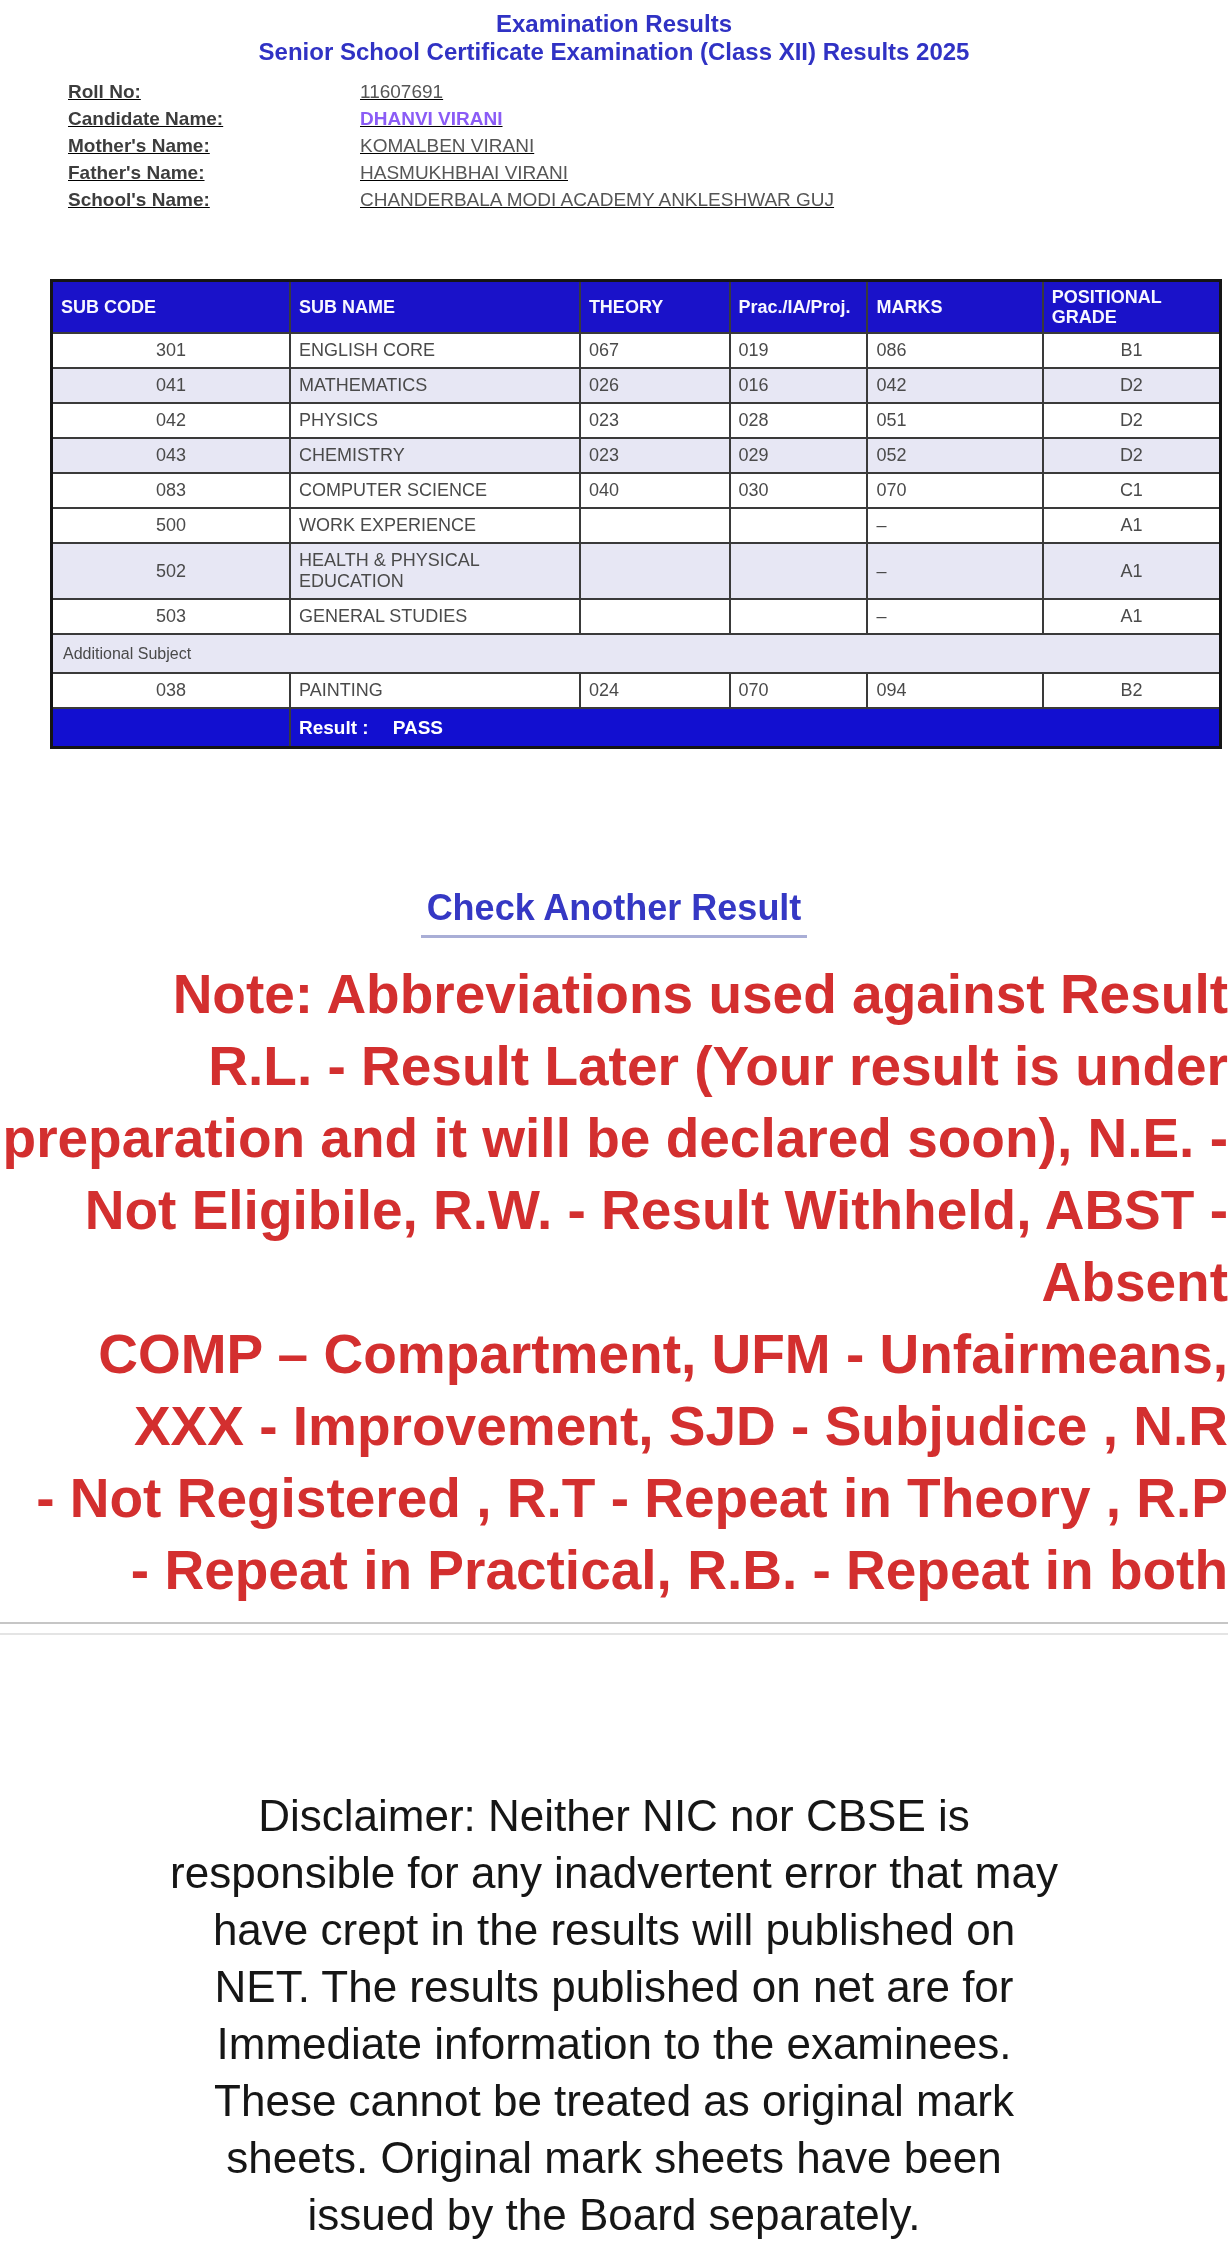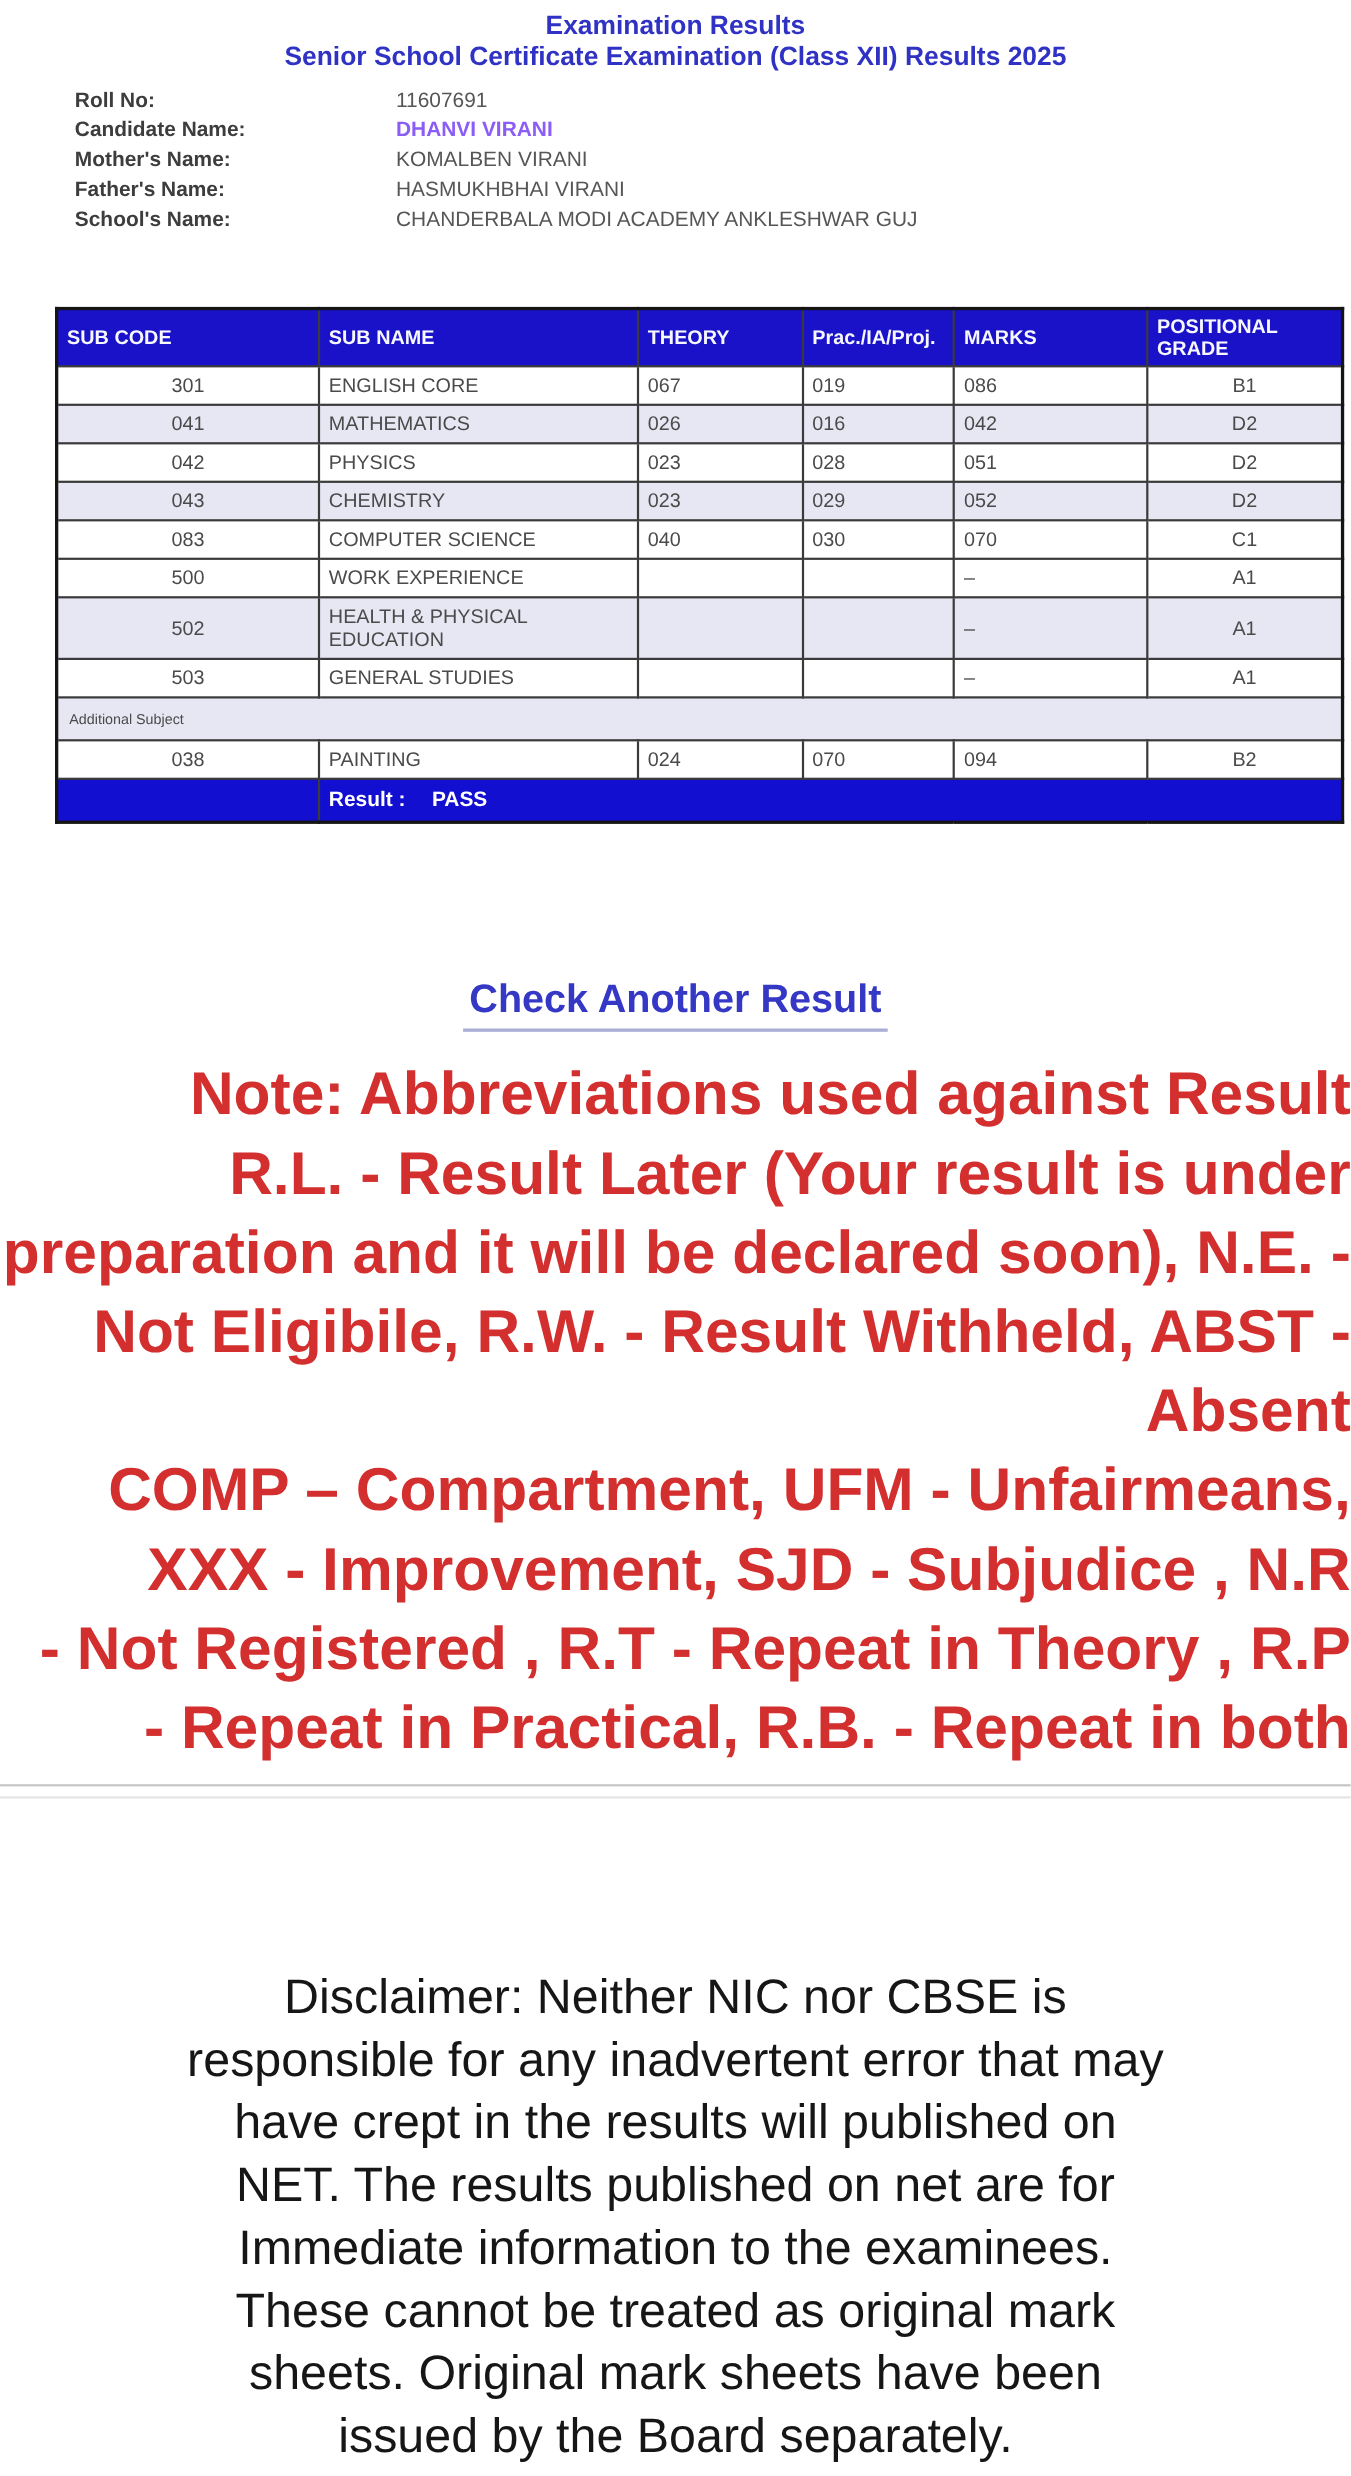--- a/index.html
+++ b/index.html
@@ -11,21 +11,21 @@
   }
   .page { width:1228px; height:2251px; overflow:hidden; padding-top:10px; }
 
   
   .title1, .title2 {
     text-align:center; color:#3032c4; font-weight:bold;
     font-size:24px; line-height:28px;
   }
 
   
-  .info { margin:12px 0 0 68px; }
+  .info { margin:12px 0 0 68px;text-decoration:underline; }
   .info-row { display:flex; font-size:19px; line-height:27px; }
   .info-label { width:292px; font-weight:bold; color:#3d3d3d; }
   .info-value { color:#565656; }
   .info-value.bold { font-weight:bold; color:#8b5cf6; }
 
   
   table.marks {
     margin:66px 0 0 50px; width:1172px;
     border-collapse:collapse; border:3px solid #151515;
     table-layout:fixed;
@@ -37,21 +37,21 @@
   }
   th.center, td.center { text-align:center; }
   th.nowrap { white-space:nowrap; }
   table.marks td {
     font-size:18px; color:#4a4a4a; padding:6px 8px; line-height:21px;
     vertical-align:middle; background:#ffffff;
   }
   tr.shade td { background:#e7e7f4; }
   td.name { white-space:pre-line; }
   tr.addl-row td {
-    background:#e7e7f4; color:#4a4a4a; padding:8px 8px 8px 10px; font-size:13px;
+    background:#e7e7f4; color:#4a4a4a; padding:8px 8px 8px 10px; font-size:16px;
   }
   tr.result-row td {
     background:#120fd0; color:#ffffff; font-weight:bold; font-size:19px;
     padding:8px 8px;
   }
   tr.result-row .result-value { margin-left:24px; }
 
   
   .link-wrap { margin-top:138px; display:flex; justify-content:center; }
   .check-link {

